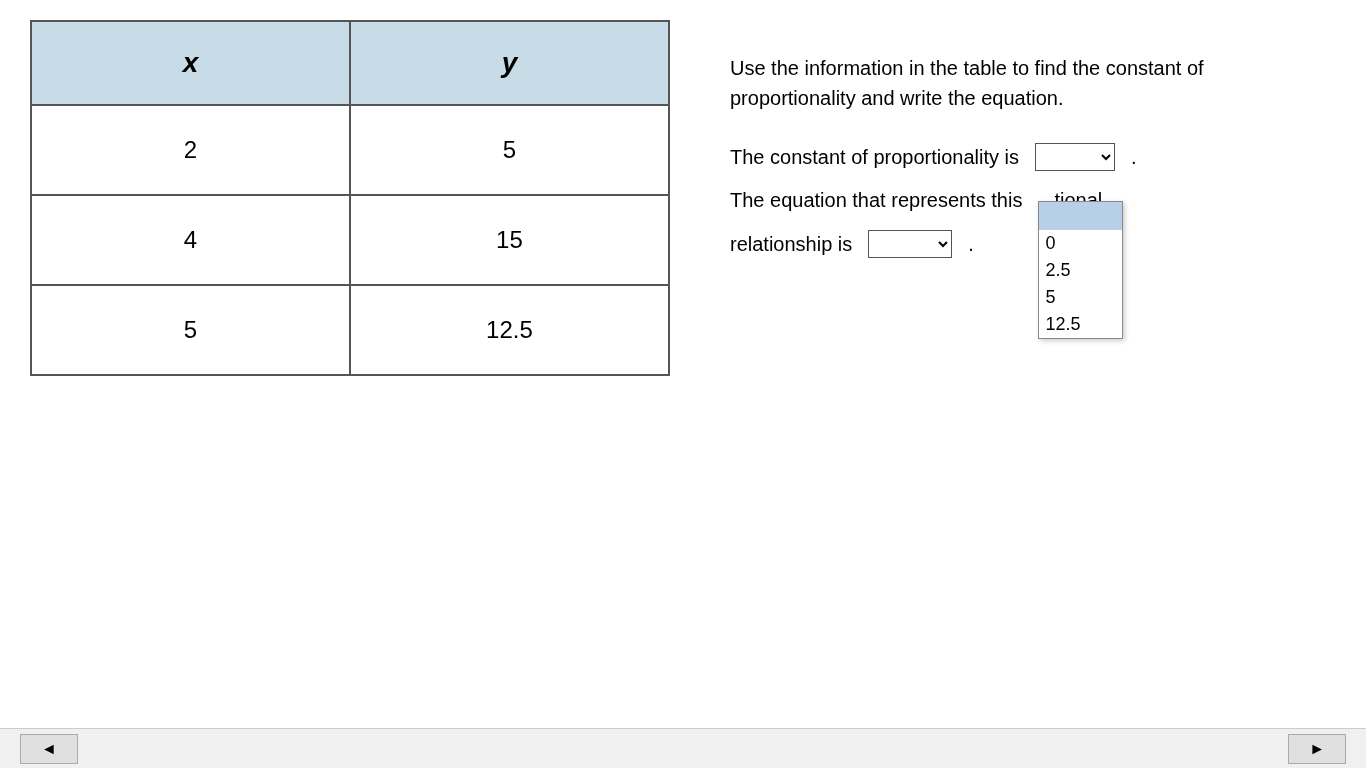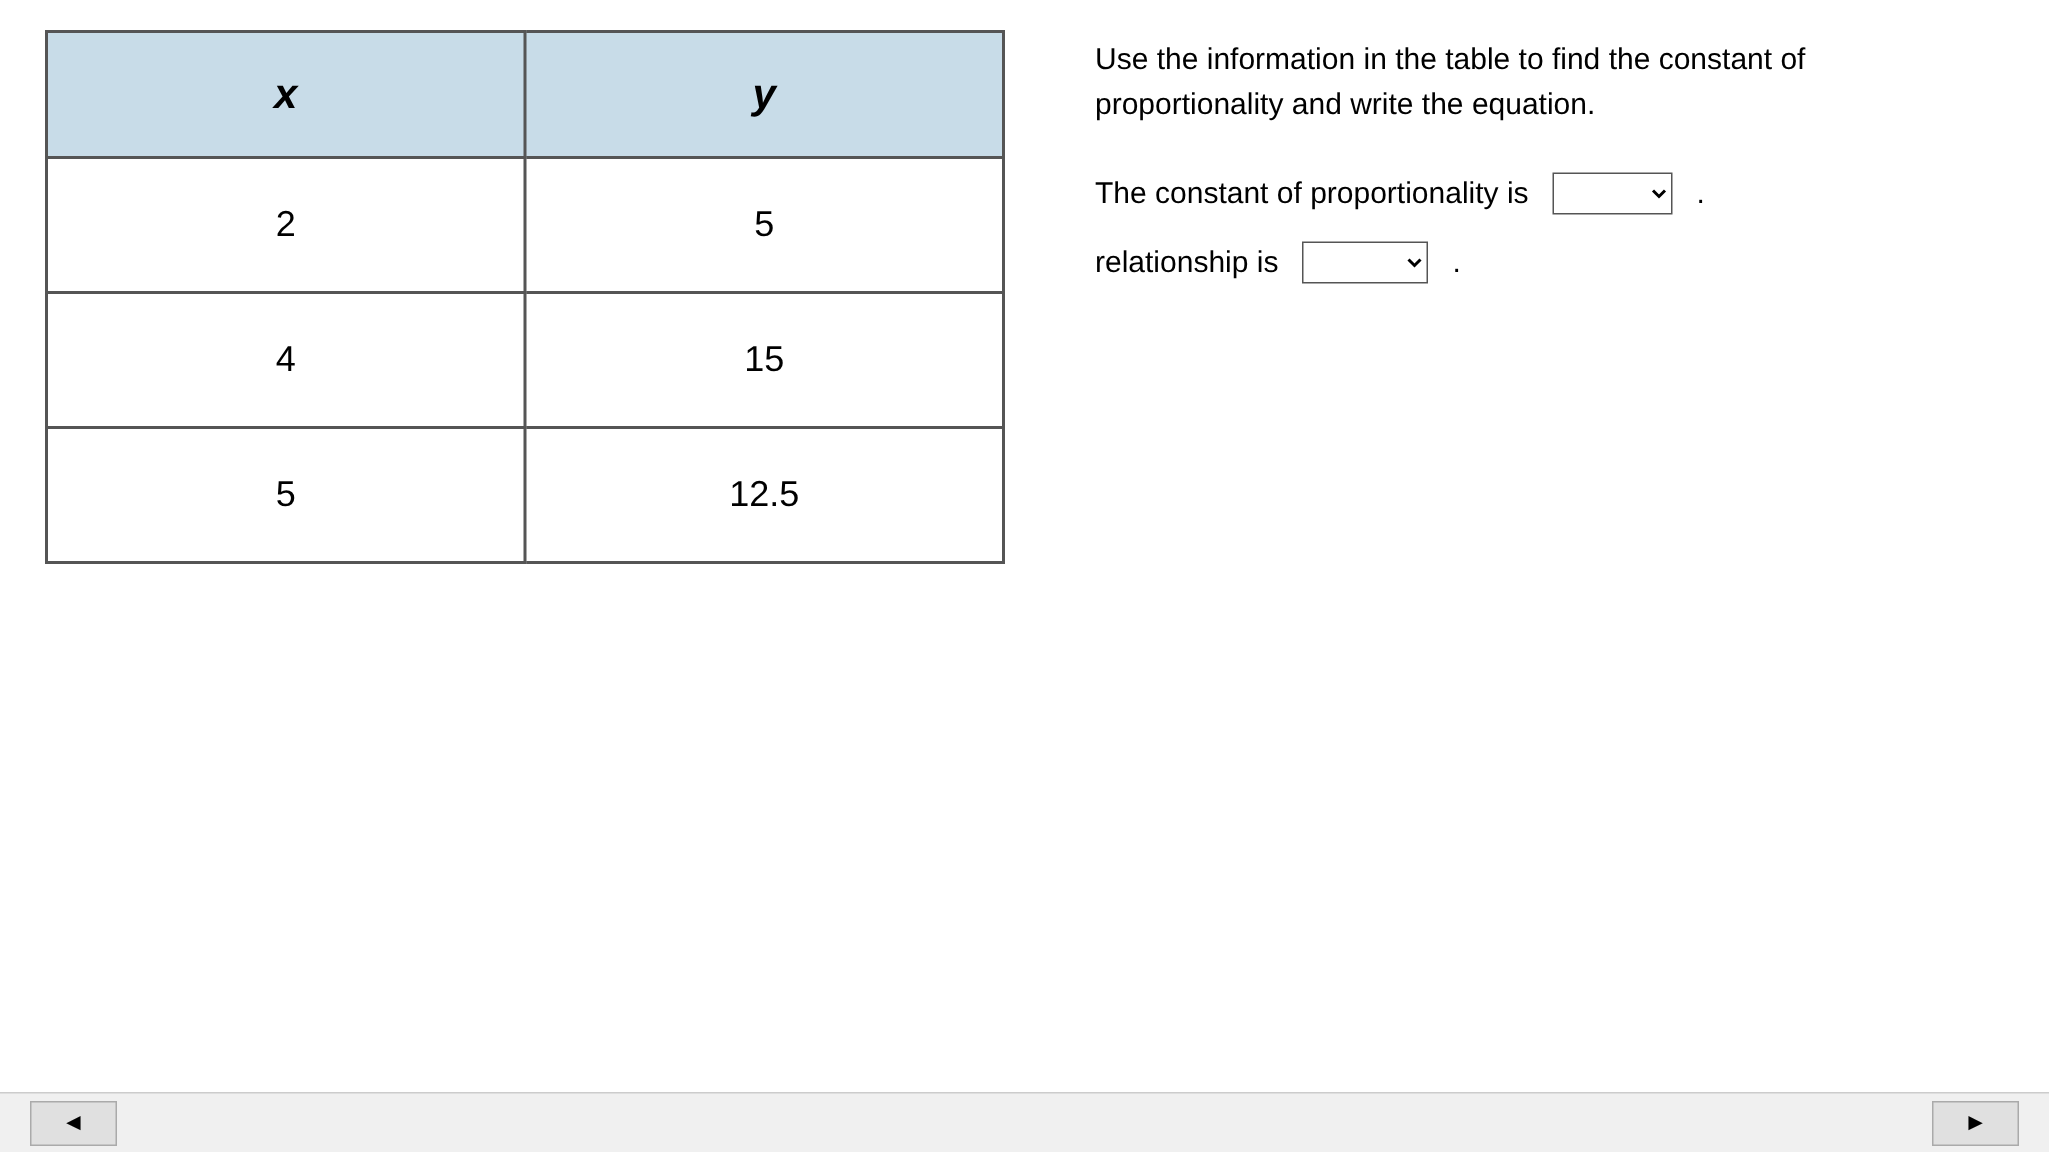--- a/index.html
+++ b/index.html
@@ -62,20 +62,21 @@
     .right-section {
       flex: 1;
       padding-top: 5px;
     }
 
     .instructions {
       font-size: 20px;
       line-height: 1.5;
       margin-bottom: 30px;
       max-width: 560px;
+      margin-top: 28px;
     }
 
     .question-line {
       font-size: 20px;
       margin-bottom: 18px;
       display: flex;
       align-items: center;
       flex-wrap: wrap;
       gap: 16px;
     }
@@ -189,20 +190,34 @@
     <div class="instructions">Use the information in the table to find the constant of proportionality and write the equation.</div>
 
     <div class="question-line">
       <span>The constant of proportionality is</span>
       <select class="select-const" id="const-select">
       <option value=""></option><option value="0">0</option><option value="2.5">2.5</option><option value="5">5</option><option value="12.5">12.5</option></select>
       <span>.</span>
     </div>
 
     <div class="question-line">
+      <span>The equation that represents this</span>
+
+      <div class="dropdown-container">
+        <div class="dropdown-open">
+          <div class="selected-display"></div>
+          <div class="option-item">0</div>
+          <div class="option-item">2.5</div>
+          <div class="option-item">5</div>
+          <div class="option-item">12.5</div>
+        </div>
+      </div>
+      <span>tional</span>
+    </div>
+    <div class="question-line">
       <span>relationship is</span>
       <select class="select-eq" id="eq-select">
       <option value=""></option><option value="y=2.5x">y=2.5x</option><option value="y=5x">y=5x</option><option value="y=0x">y=0x</option></select>
       <span>.</span>
     </div>
   </div>
 </div>
 
 <div class="bottom-bar">
   <button class="nav-button">◄</button>

